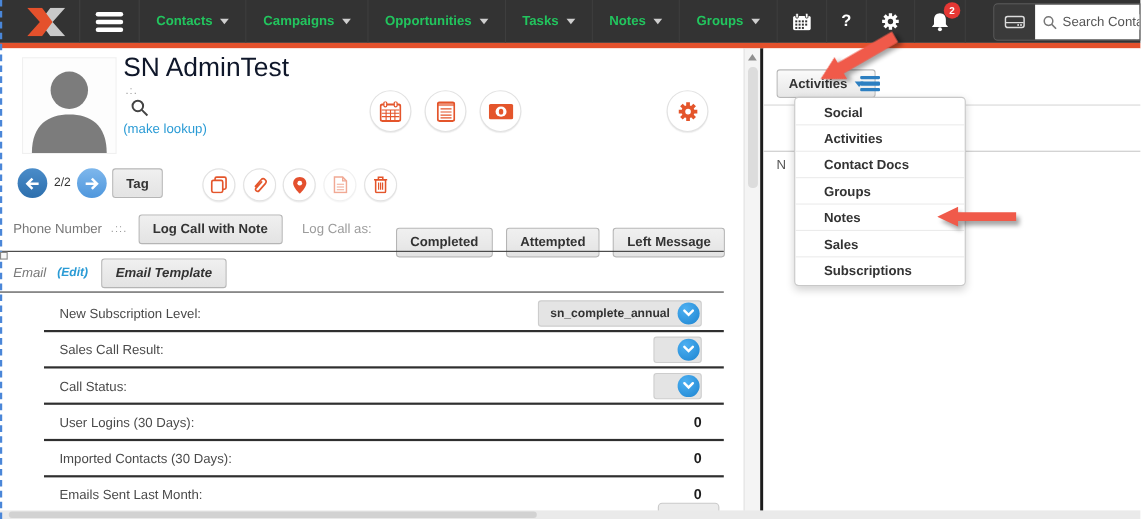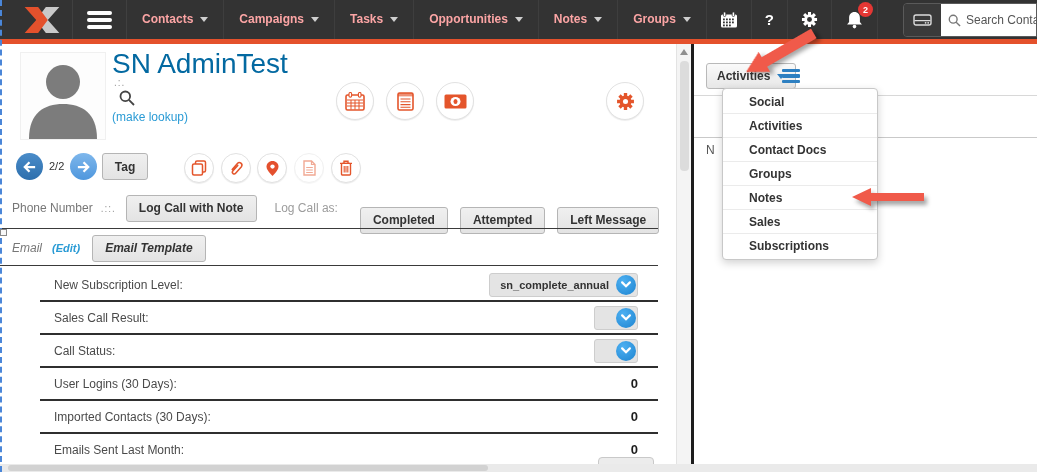--- a/index.html
+++ b/index.html
@@ -5,21 +5,21 @@
   * { margin:0; padding:0; box-sizing:border-box; }
   html,body { font-family:"Liberation Sans", sans-serif; }
   .screen { position:relative; width:1037px; height:472px; background:#fff; overflow:hidden; }
 
   
   .topbar { position:absolute; left:0; top:0; width:1037px; height:39px; background:#333; display:flex; align-items:center; }
   .orange-bar { position:absolute; left:0; top:39px; width:1037px; height:5px; background:#e4512c; }
   .logo { margin-left:24px; display:flex; align-items:center; }
   .burger-cell { margin:0 0 0 12px; padding:0 14px; height:39px; display:flex; align-items:center; border-left:1px solid #404040; border-right:1px solid #404040; cursor:pointer; }
   .burger span { display:block; width:25px; height:4px; border-radius:2px; background:#fff; margin:3px 0; }
-  .nav-item { height:39px; line-height:39px; padding:14px 15px; color:#fca5a5; font-size:12px; font-weight:700; border-right:1px solid #3e3e3e; cursor:pointer; white-space:nowrap; display:flex; align-items:center; }
+  .nav-item { height:39px; line-height:39px; padding:14px 15px; color:#22c55e; font-size:12px; font-weight:700; border-right:1px solid #3e3e3e; cursor:pointer; white-space:nowrap; display:flex; align-items:center; }
   .caret { width:0; height:0; border-left:4px solid transparent; border-right:4px solid transparent; border-top:5px solid #cfcfcf; display:inline-block; margin-left:7px; }
   .icon-cell { height:39px; padding:0 13px; display:flex; align-items:center; border-right:1px solid #3e3e3e; color:#fff; cursor:pointer; position:relative; }
   .help-glyph { color:#fff; font-size:15px; font-weight:700; }
   .badge { position:absolute; top:2px; right:4px; min-width:15px; height:15px; border-radius:8px; background:#e53734; color:#fff; font-size:9px; font-weight:700; display:flex; align-items:center; justify-content:center; padding:0 3px; }
   .search-group { position:absolute; right:0; top:3px; height:34px; width:134px; display:flex; border:1px solid #5a5a5a; border-radius:4px 0 0 4px; overflow:hidden; background:#3a3a3a; }
   .drive-btn { width:40px; height:100%; display:flex; align-items:center; justify-content:center; background:#3a3a3a; cursor:pointer; }
   .search-box { flex:1; background:#fff; display:flex; align-items:center; padding-left:7px; }
   .search-box svg { flex:none; margin-right:5px; }
   .search-input { border:none; outline:none; width:70px; font-size:12px; color:#444; font-family:"Liberation Sans",sans-serif; }
   .search-input::placeholder { color:#555; }
@@ -28,21 +28,21 @@
   .main { position:absolute; left:0; top:44px; width:1037px; height:428px; display:flex; }
   .left-panel { position:relative; width:676px; height:100%; background:#fff; }
   .vscroll { position:relative; width:15px; height:100%; background:#f4f4f4; border-left:1px solid #e3e3e3; }
   .vscroll .up { position:absolute; top:5px; left:3px; width:0; height:0; border-left:4px solid transparent; border-right:4px solid transparent; border-bottom:6px solid #8f8f8f; }
   .vscroll .thumb { position:absolute; top:17px; left:3px; width:9px; height:110px; background:#dcdcdc; border-radius:4px; }
   .panel-divider { width:3px; height:100%; background:#1c1c1c; }
   .right-panel { position:relative; flex:1; height:100%; background:#fff; }
 
   
   .avatar { position:absolute; left:20px; top:8px; width:86px; height:88px; background:#fdfdfd; border:1px solid #f0f0f0; }
-  .c-name { position:absolute; left:112px; top:4px; font-size:28px; color:#0369a1; }
+  .c-name { position:absolute; left:112px; top:4px; font-size:24px; color:#0f172a; }
   .c-grip { position:absolute; left:114px; top:33px; font-size:10px; letter-spacing:1px; color:#9a9a9a; }
   .c-search { position:absolute; left:119px; top:46px; cursor:pointer; }
   .c-lookup { position:absolute; left:112px; top:66px; font-size:12px; font-weight:400; color:#2a9bd5; cursor:pointer; }
   .circle-btn { position:absolute; width:38px; height:38px; border-radius:50%; background:#fff; border:1px solid #e2e2e2; box-shadow:0 1px 1px rgba(0,0,0,.08); display:flex; align-items:center; justify-content:center; cursor:pointer; }
   .sm-circle { position:absolute; width:30px; height:30px; border-radius:50%; background:#fff; border:1px solid #e2e2e2; box-shadow:0 1px 1px rgba(0,0,0,.08); display:flex; align-items:center; justify-content:center; cursor:pointer; }
   .nav-circ { position:absolute; width:27px; height:27px; border-radius:50%; display:flex; align-items:center; justify-content:center; cursor:pointer; }
   .nav-prev { background:linear-gradient(#4a8cc9,#2d6fad); }
   .nav-next { background:linear-gradient(#7eb7ec,#4f97dd); }
   .pager-text { position:absolute; left:49px; top:116px; font-size:11px; font-weight:400; color:#333; }
   .btn { display:inline-flex; align-items:center; justify-content:center; height:27px; padding:0 12px; background:linear-gradient(#f0f0f0,#e3e3e3); border:1px solid #b5b5b5; border-radius:3px; font-size:12px; font-weight:700; color:#333; cursor:pointer; white-space:nowrap; }
@@ -108,25 +108,25 @@
     </div>
     <div class="nav-item">
         <span>Contacts</span>
         <span class="caret"></span>
       </div>
     <div class="nav-item">
         <span>Campaigns</span>
         <span class="caret"></span>
       </div>
     <div class="nav-item">
+        <span>Opportunities</span>
+        <span class="caret"></span>
+      </div>
+    <div class="nav-item">
         <span>Tasks</span>
-        <span class="caret"></span>
-      </div>
-    <div class="nav-item">
-        <span>Opportunities</span>
         <span class="caret"></span>
       </div>
     <div class="nav-item">
         <span>Notes</span>
         <span class="caret"></span>
       </div>
     <div class="nav-item">
         <span>Groups</span>
         <span class="caret"></span>
       </div>

